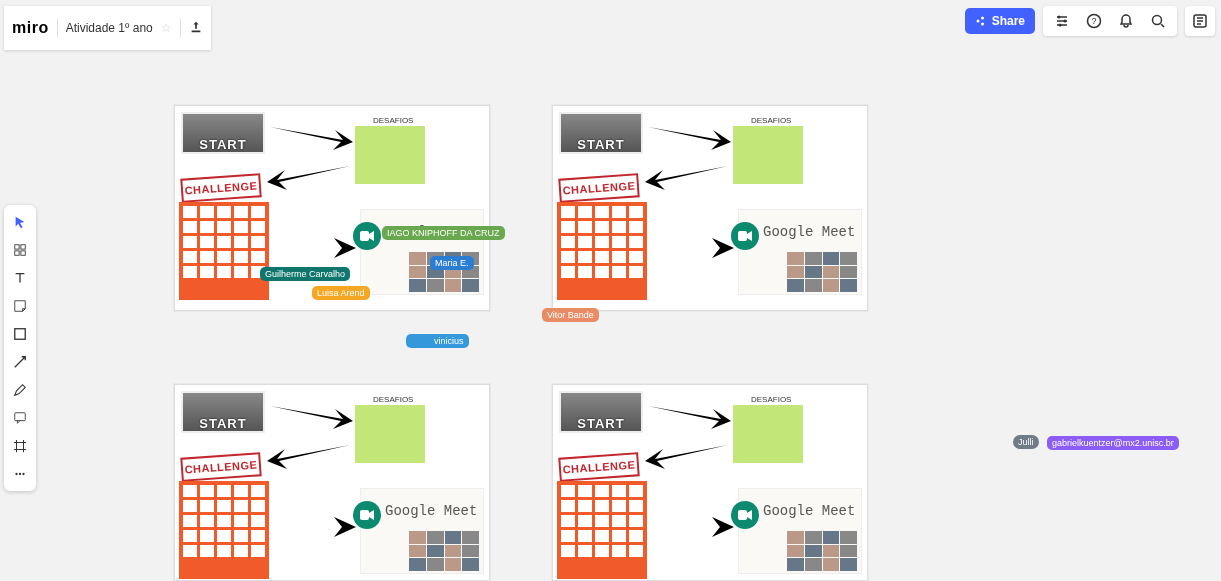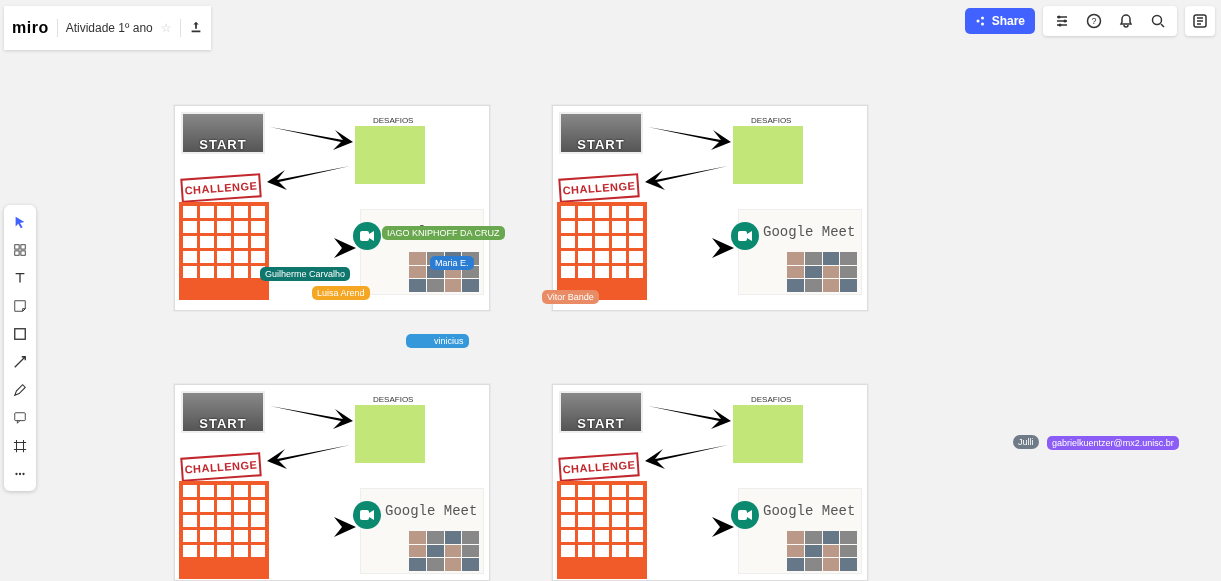--- a/index.html
+++ b/index.html
@@ -445,21 +445,21 @@
   </div>
   <div class="user-cursor uc-blue2" style="left:430px; top:256px;">
     <span class="tag">Maria E.</span>
   </div>
   <div class="user-cursor uc-orange" style="left:312px; top:286px;">
     <span class="tag">Luisa Arend</span>
   </div>
   <div class="user-cursor uc-blue" style="left:406px; top:334px;">
     <span class="tag">vinicius</span>
   </div>
-  <div class="user-cursor uc-salmon" style="left:542px; top:290px;align-items:center;">
+  <div class="user-cursor uc-salmon" style="left:542px; top:308px;align-items:center;">
     <span class="tag">Vitor Bande</span>
   </div>
   <div class="user-cursor uc-gray" style="left:1013px; top:435px;">
     <span class="tag" style="border-radius:8px;">Julli</span>
   </div>
   <div class="user-cursor uc-purple" style="left:1047px; top:436px;">
     <span class="tag">gabrielkuentzer@mx2.unisc.br</span>
   </div>
 
 </div>

